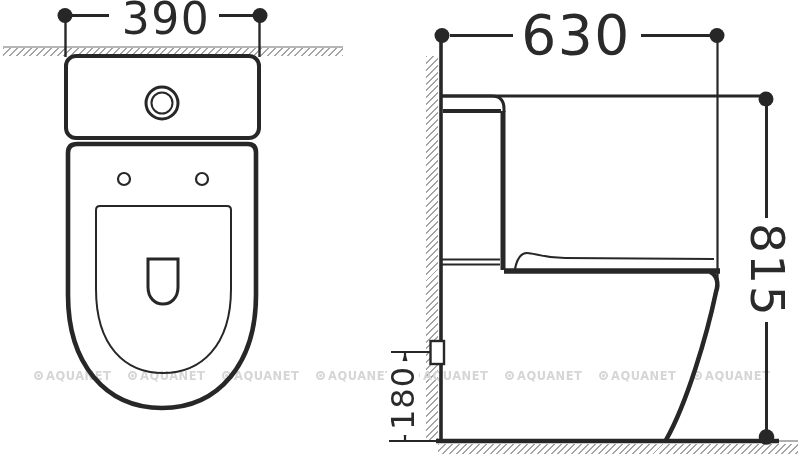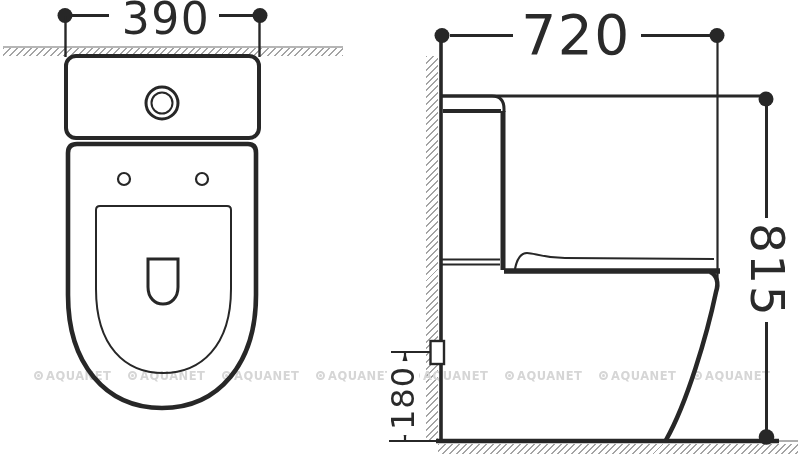--- a/index.html
+++ b/index.html
@@ -169,17 +169,17 @@
       <g>
         <circle cx="766" cy="99" r="7.5" fill="#272727" stroke="none"></circle>
         <circle cx="766.5" cy="437" r="7.8" fill="#272727" stroke="none"></circle>
         <line x1="766.5" y1="106" x2="766.5" y2="218" stroke-width="3"></line>
         <line x1="766.5" y1="322" x2="766.5" y2="431" stroke-width="3"></line>
       </g>
     </g>
   </svg>
 
   <div class="dim-label dim-390">390</div>
-  <div class="dim-label dim-630">720</div>
+  <div class="dim-label dim-630">630</div>
   <div class="dim-label dim-815">815</div>
   <div class="dim-label dim-180">180</div>
 
 </div>
 
 </body></html>

